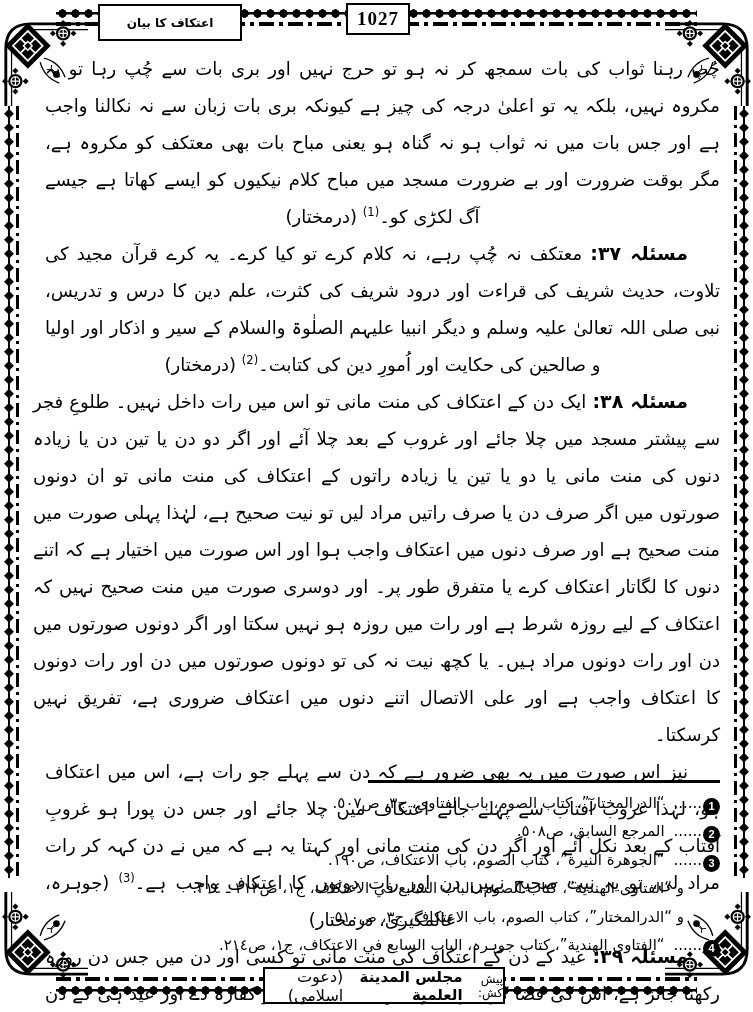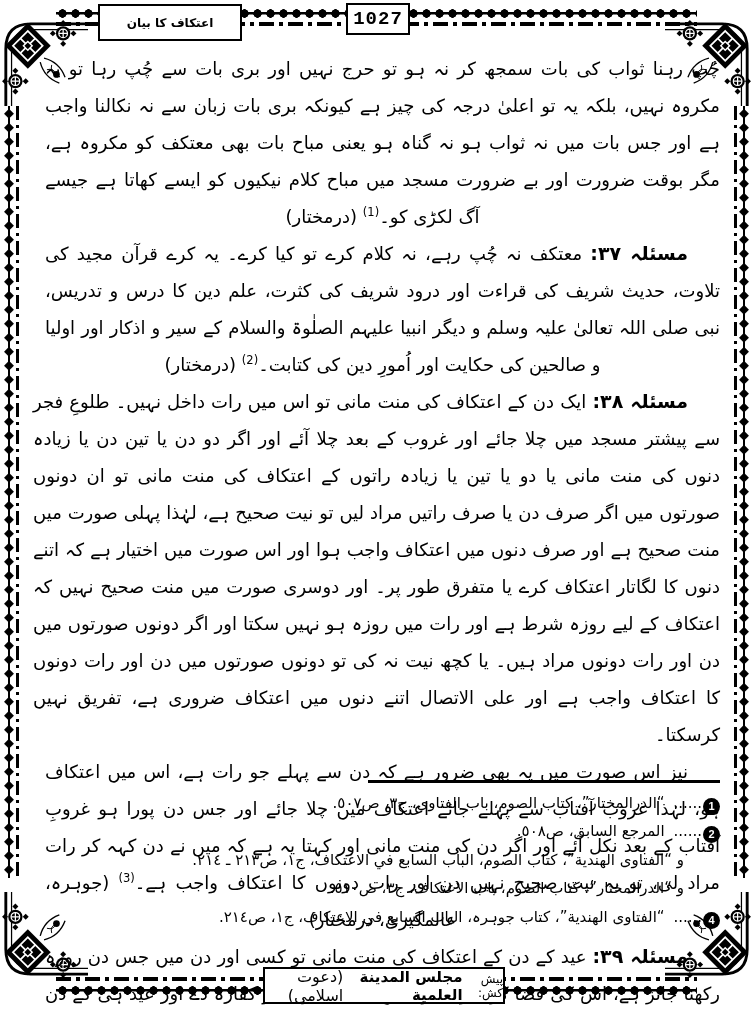--- a/index.html
+++ b/index.html
@@ -29,21 +29,21 @@
        radial-gradient(circle closest-side,#000 0 4px,transparent 4.5px) 0 center/13px 11px repeat-x,
        linear-gradient(#000,#000) center/100% 2.5px no-repeat;}
   .dash-row{height:3.5px;margin-top:3px;
      background:repeating-linear-gradient(90deg,#000 0 15px,transparent 15px 20px,#000 20px 24px,transparent 24px 29px);}
   .hchain.top{top:8px;}
   .hchain.bottom{top:974px;}
 
   
   .hbox{position:absolute;background:#fff;border:2.5px solid #000;display:flex;align-items:center;justify-content:center;}
   .box-chapter{left:98px;top:4px;width:140px;height:33px;font-size:12px;font-weight:bold;}
-  .box-pagenum{left:346px;top:3px;width:60px;height:28px;font-size:19px;font-weight:bold;font-family:Liberation Mono, monospace;letter-spacing:1px;}
+  .box-pagenum{left:346px;top:3px;width:60px;height:28px;font-size:19px;font-weight:bold;font-family:Liberation Serif, serif;letter-spacing:1px;}
   .box-book{left:470px;top:3px;width:185px;height:30px;font-size:14.5px;font-weight:bold;direction:rtl;}
 
   
   .content{position:absolute;left:33px;right:33px;top:50px;direction:rtl;
            font-size:18px;line-height:37px;text-align:justify;}
   .para{margin:0;}
   .para.indent{text-indent:32px;}
   .para.end-center{text-align-last:center;margin-left:12px;}
   .para .b{font-weight:bold;font-size:19px;}
   .para sup{font-size:11.5px;line-height:0;}
@@ -251,20 +251,21 @@
       <p class="para indent"><span class="b">مسئلہ ۳۸:</span><span>  ایک دن کے اعتکاف کی منت مانی تو اس میں رات داخل نہیں۔ طلوعِ فجر سے پیشتر مسجد میں چلا جائے اور غروب کے بعد چلا آئے اور اگر دو دن یا تین دن یا زیادہ دنوں کی منت مانی یا دو یا تین یا زیادہ راتوں کے اعتکاف کی منت مانی تو ان دونوں صورتوں میں اگر صرف دن یا صرف راتیں مراد لیں تو نیت صحیح ہے، لہٰذا پہلی صورت میں منت صحیح ہے اور صرف دنوں میں اعتکاف واجب ہوا اور اس صورت میں اختیار ہے کہ اتنے دنوں کا لگاتار اعتکاف کرے یا متفرق طور پر۔ اور دوسری صورت میں منت صحیح نہیں کہ اعتکاف کے لیے روزہ شرط ہے اور رات میں روزہ ہو نہیں سکتا اور اگر دونوں صورتوں میں دن اور رات دونوں مراد ہیں۔ یا کچھ نیت نہ کی تو دونوں صورتوں میں دن اور رات دونوں کا اعتکاف واجب ہے اور علی الاتصال اتنے دنوں میں اعتکاف ضروری ہے، تفریق نہیں کرسکتا۔</span></p>
       <p class="para indent end-center"><span>نیز اس صورت میں یہ بھی ضرور ہے کہ دن سے پہلے جو رات ہے، اس میں اعتکاف ہو، لہٰذا غروب آفتاب سے پہلے جائے اعتکاف میں چلا جائے اور جس دن پورا ہو غروبِ آفتاب کے بعد نکل آئے اور اگر دن کی منت مانی اور کہتا یہ ہے کہ میں نے دن کہہ کر رات مراد لی، تو یہ نیت صحیح نہیں دن اور رات دونوں کا اعتکاف واجب ہے۔</span><sup>(3)</sup><span> (جوہرہ، عالمگیری، درمختار)</span></p>
       <p class="para indent end-center"><span class="b">مسئلہ ۳۹:</span><span>  عید کے دن کے اعتکاف کی منت مانی تو کسی اور دن میں جس دن روزہ رکھنا جائز ہے، اس کی قضا کرے اور اگر یمین کی نیت تھی تو کفارہ دے اور عید ہی کے دن کر لیا تو منت پوری ہوگئی مگر گنہگار ہوا۔</span><sup>(4)</sup><span> (عالمگیری)</span></p>
     </div>
 
   <div class="footnotes">
     <div class="fn-sep"></div>
     <div id="fn-list">
         <div class="fn-line"><span class="fn-badge">1</span><span class="fn-dots">......</span><span> “الدرالمختار”، كتاب الصوم، باب الفتاوى، ج٣، ص٥٠٧.</span></div>
         <div class="fn-line"><span class="fn-badge">2</span><span class="fn-dots">......</span><span> المرجع السابق، ص٥٠٨.</span></div>
+        <div class="fn-line"><span class="fn-badge">3</span><span class="fn-dots">......</span><span> “الجوهرة النيرة”، كتاب الصوم، باب الاعتكاف، ص١٩٠.</span></div>
         <div class="fn-line cont"><span> و “الفتاوى الهندية”، كتاب الصوم، الباب السابع في الاعتكاف، ج١، ص٢١٣ ـ ٢١٤.</span></div>
         <div class="fn-line cont"><span> و “الدرالمختار”، كتاب الصوم، باب الاعتكاف، ج٣، ص٥١٠.</span></div>
         <div class="fn-line"><span class="fn-badge">4</span><span class="fn-dots">......</span><span> “الفتاوى الهندية”، كتاب جوہرہ، الباب السابع في الاعتكاف، ج١، ص٢١٤.</span></div>
       </div>
   </div>
 
   <div class="footer-box">
     <span class="pfx">پیش کش:</span>
     <span class="pub">مجلس المدينة العلمية</span>
     <span class="sfx">(دعوت اسلامی)</span>

